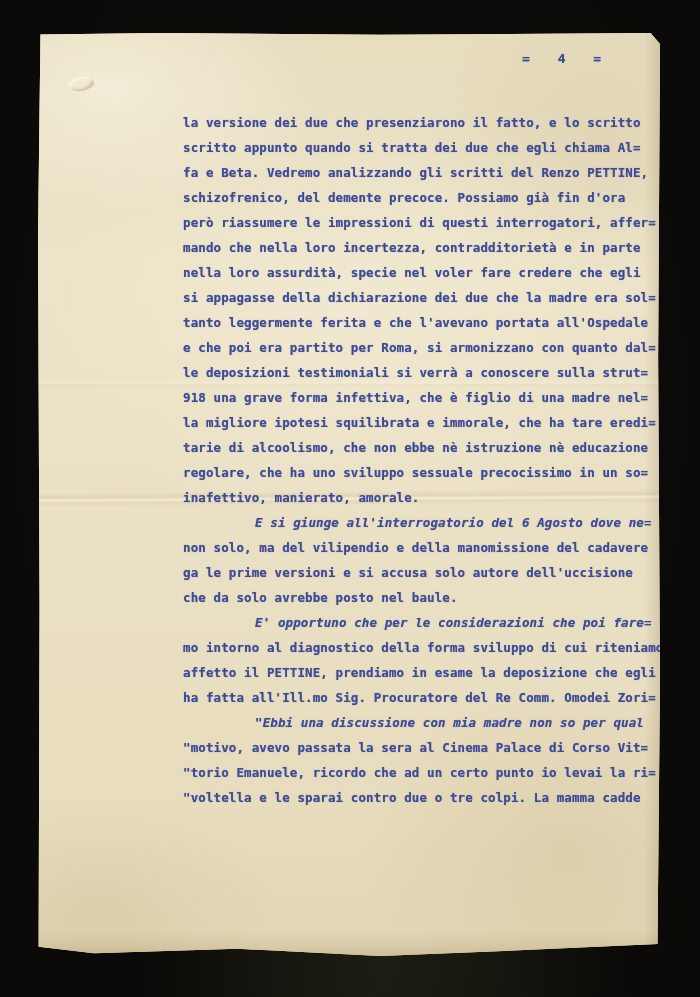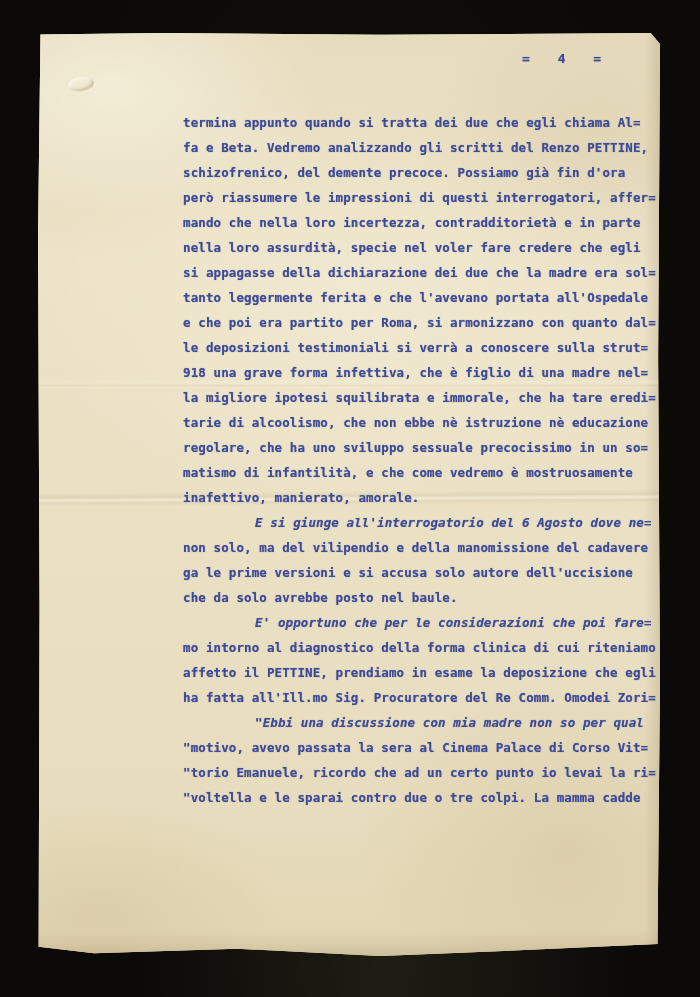--- a/index.html
+++ b/index.html
@@ -129,42 +129,42 @@
 </head>
 <body>
 
 <div class="stage">
   <div class="paper">
     <div class="emboss"></div>
     <div class="crease-soft"></div>
     <div class="crease-main"></div>
     <div class="page-number">= 4 =</div>
     <div class="text-block">
-      <div class="line">termina appunto quando si tratta dei due che egli chiama Al=</div>
+      <div class="line">la versione dei due che presenziarono il fatto, e lo scritto</div>
+      <div class="line">scritto appunto quando si tratta dei due che egli chiama Al=</div>
       <div class="line">fa e Beta. Vedremo analizzando gli scritti del Renzo PETTINE,</div>
       <div class="line">schizofrenico, del demente precoce. Possiamo già fin d'ora</div>
       <div class="line">però riassumere le impressioni di questi interrogatori, affer=</div>
       <div class="line">mando che nella loro incertezza, contradditorietà e in parte</div>
       <div class="line">nella loro assurdità, specie nel voler fare credere che egli</div>
       <div class="line">si appagasse della dichiarazione dei due che la madre era sol=</div>
       <div class="line">tanto leggermente ferita e che l'avevano portata all'Ospedale</div>
       <div class="line">e che poi era partito per Roma, si armonizzano con quanto dal=</div>
       <div class="line">le deposizioni testimoniali si verrà a conoscere sulla strut=</div>
       <div class="line">918 una grave forma infettiva, che è figlio di una madre nel=</div>
       <div class="line">la migliore ipotesi squilibrata e immorale, che ha tare eredi=</div>
       <div class="line">tarie di alcoolismo, che non ebbe nè istruzione nè educazione</div>
       <div class="line">regolare, che ha uno sviluppo sessuale precocissimo in un so=</div>
-      <div class="line">matismo di infantilità, e che come vedremo è mostruosamente</div>
       <div class="line">inafettivo, manierato, amorale.</div>
       <div class="line indent">E si giunge all'interrogatorio del 6 Agosto dove ne=</div>
       <div class="line">non solo, ma del vilipendio e della manomissione del cadavere</div>
       <div class="line">ga le prime versioni e si accusa solo autore dell'uccisione</div>
       <div class="line">che da solo avrebbe posto nel baule.</div>
       <div class="line indent">E' opportuno che per le considerazioni che poi fare=</div>
-      <div class="line">mo intorno al diagnostico della forma clinica di cui riteniamo</div>
+      <div class="line">mo intorno al diagnostico della forma sviluppo di cui riteniamo</div>
       <div class="line">affetto il PETTINE, prendiamo in esame la deposizione che egli</div>
       <div class="line">ha fatta all'Ill.mo Sig. Procuratore del Re Comm. Omodei Zori=</div>
       <div class="line indent">"Ebbi una discussione con mia madre non so per qual</div>
       <div class="line">"motivo, avevo passata la sera al Cinema Palace di Corso Vit=</div>
       <div class="line">"torio Emanuele, ricordo che ad un certo punto io levai la ri=</div>
       <div class="line">"voltella e le sparai contro due o tre colpi. La mamma cadde</div>
     </div>
   </div>
 </div>
 

